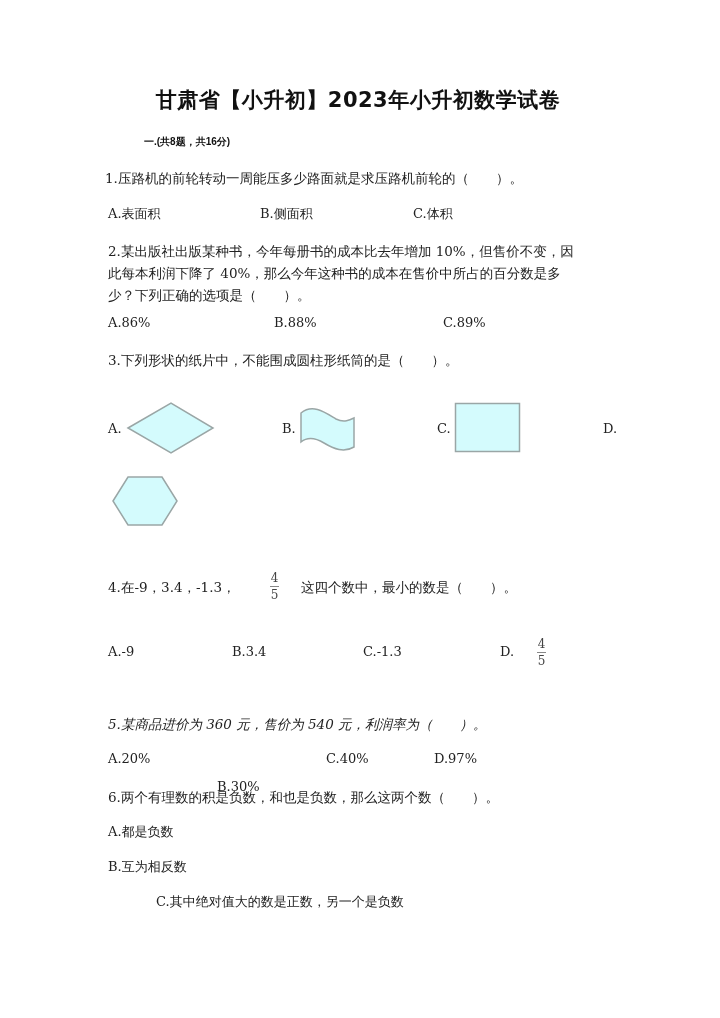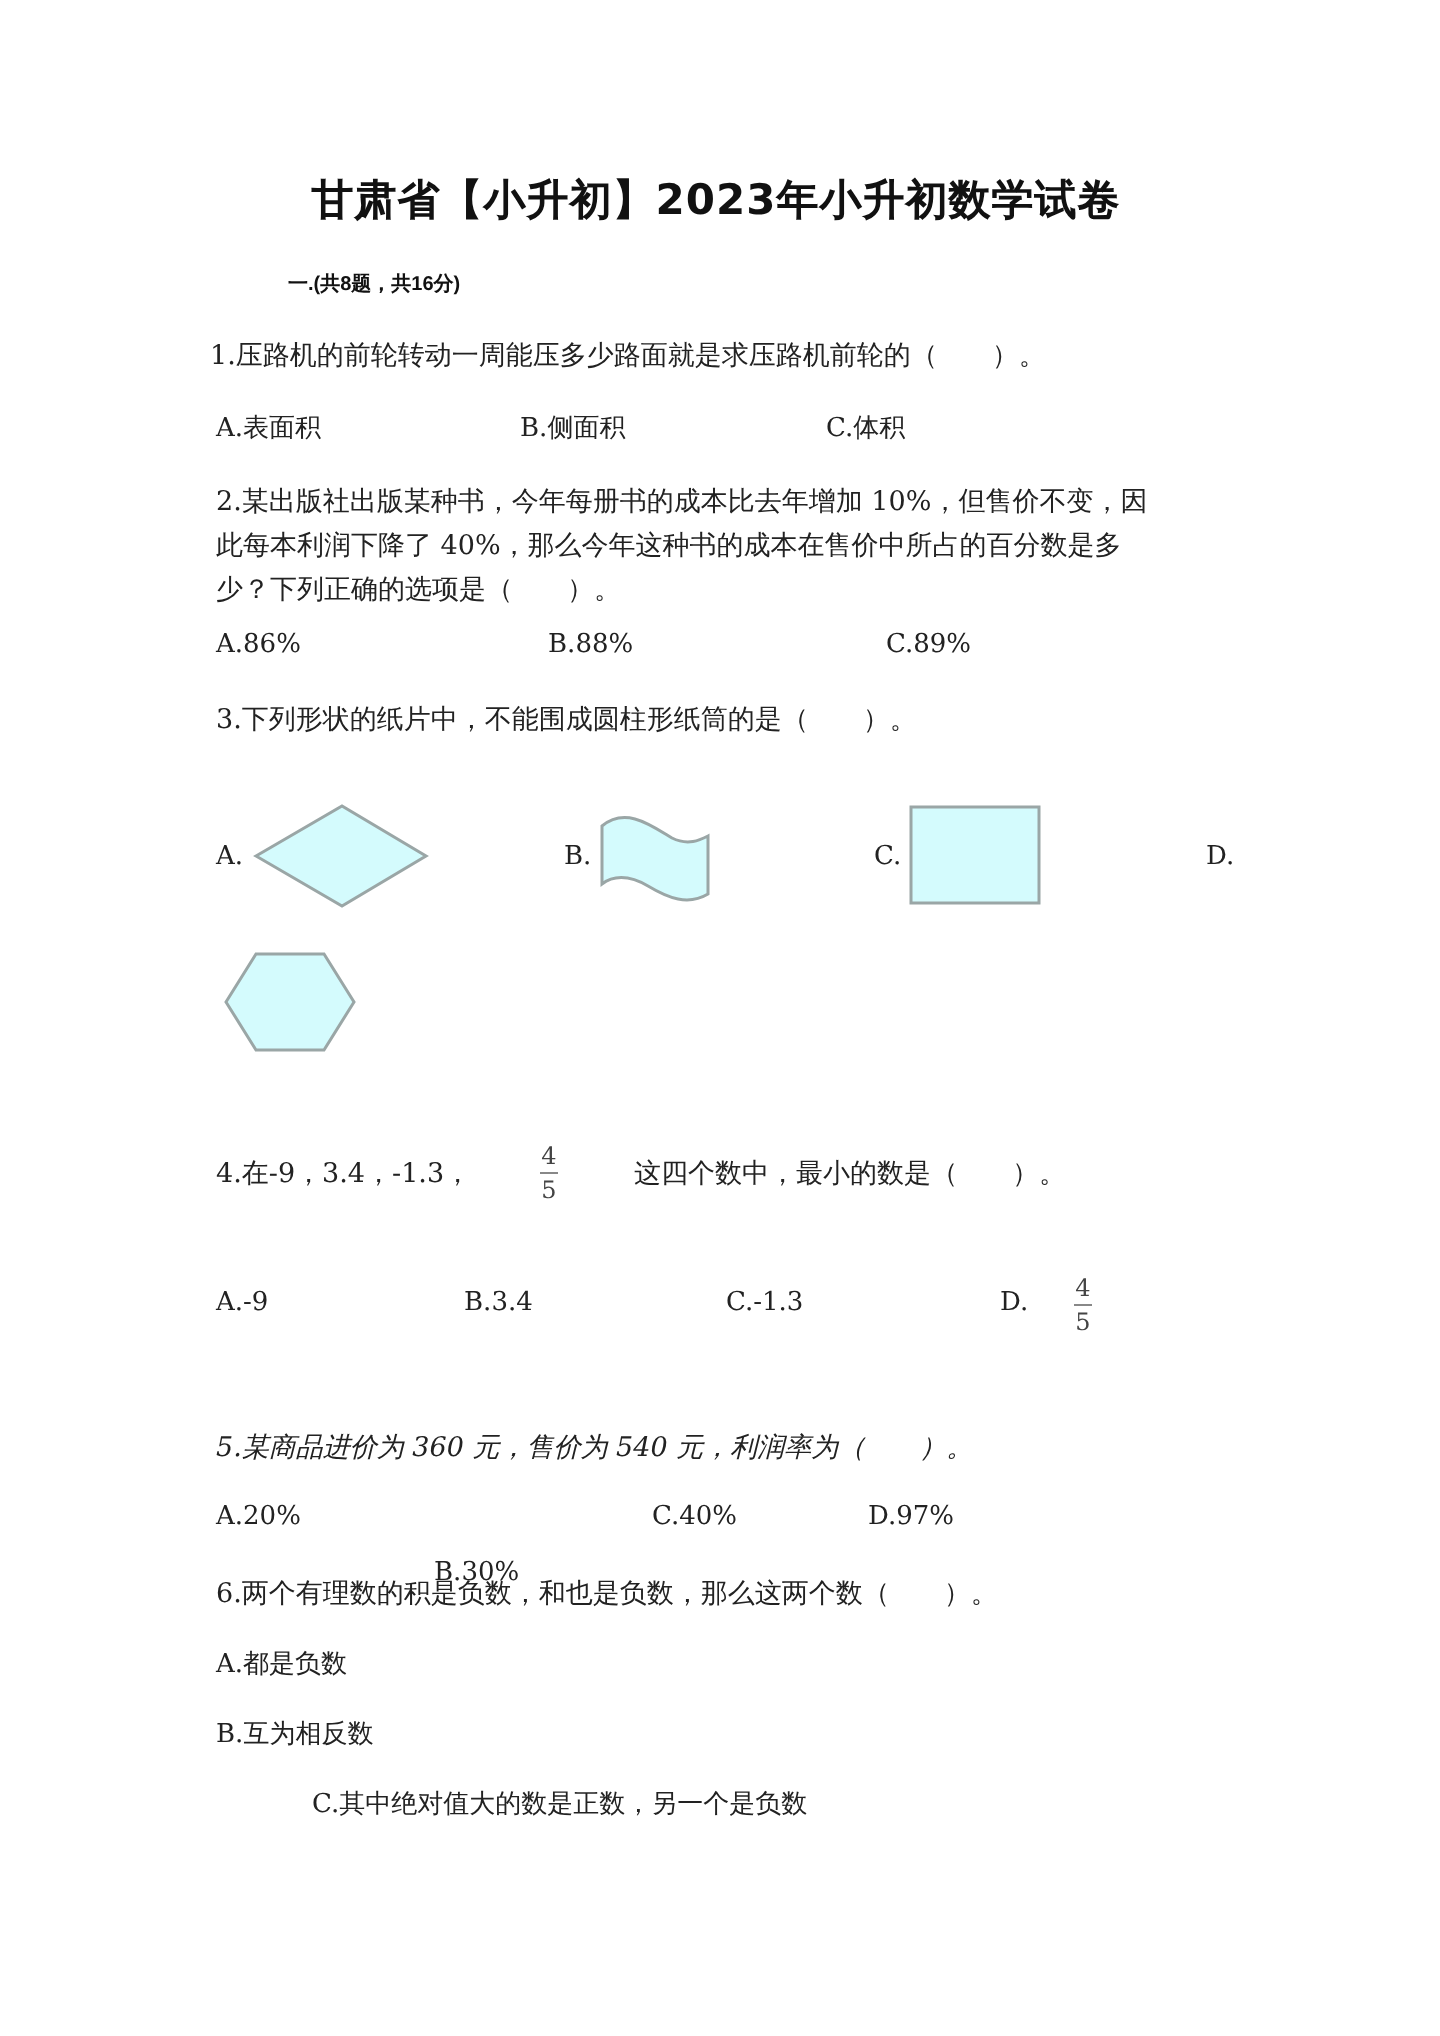--- a/index.html
+++ b/index.html
@@ -86,21 +86,21 @@
 </svg>
 
 <div class="abs q" style="left:108px; top:576px;">
   <span>4.</span><span>在-9，3.4，-1.3，</span>
 </div>
 <div class="abs frac" style="left:270px; top:571px;">
   <span>4</span>
   <span class="bar"></span>
   <span>5</span>
 </div>
-<div class="abs q" style="left:301px; top:576px;margin-left:16px;">这四个数中，最小的数是（　　）。</div>
+<div class="abs q" style="left:301px; top:576px;">这四个数中，最小的数是（　　）。</div>
 
 <div class="abs opt" style="left:108px; top:644px;">
   <span>A.</span><span>-9</span>
 </div>
 <div class="abs opt" style="left:232px; top:644px;">
   <span>B.</span><span>3.4</span>
 </div>
 <div class="abs opt" style="left:363px; top:644px;">
   <span>C.</span><span>-1.3</span>
 </div>

